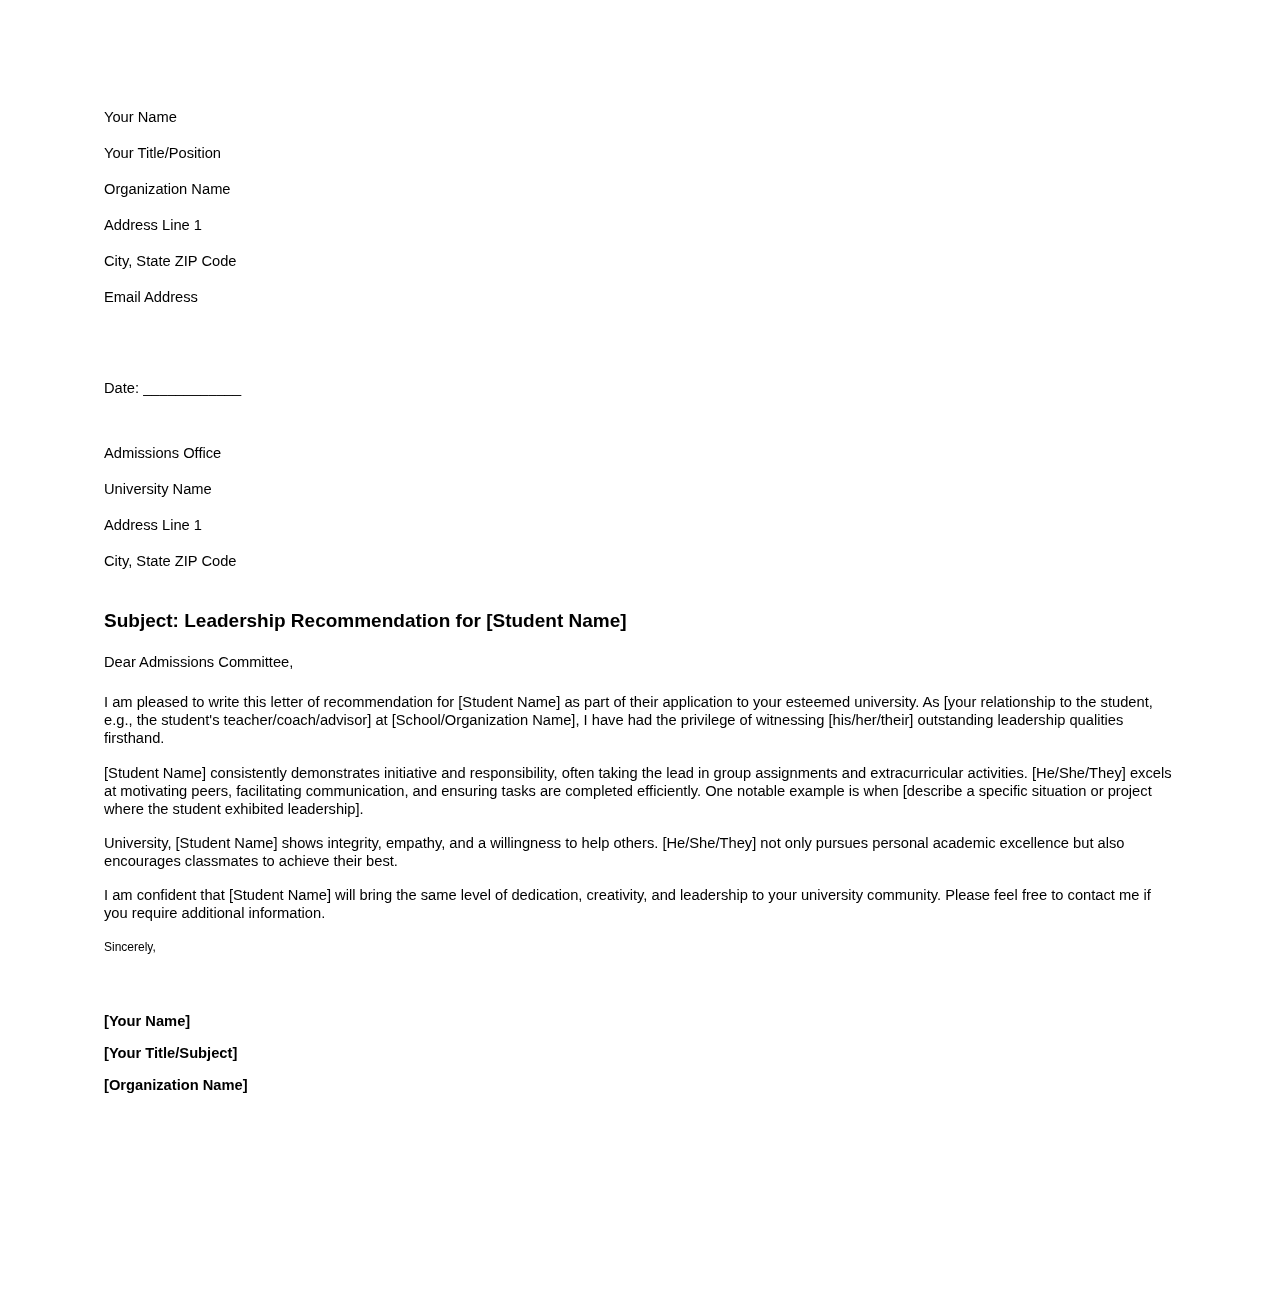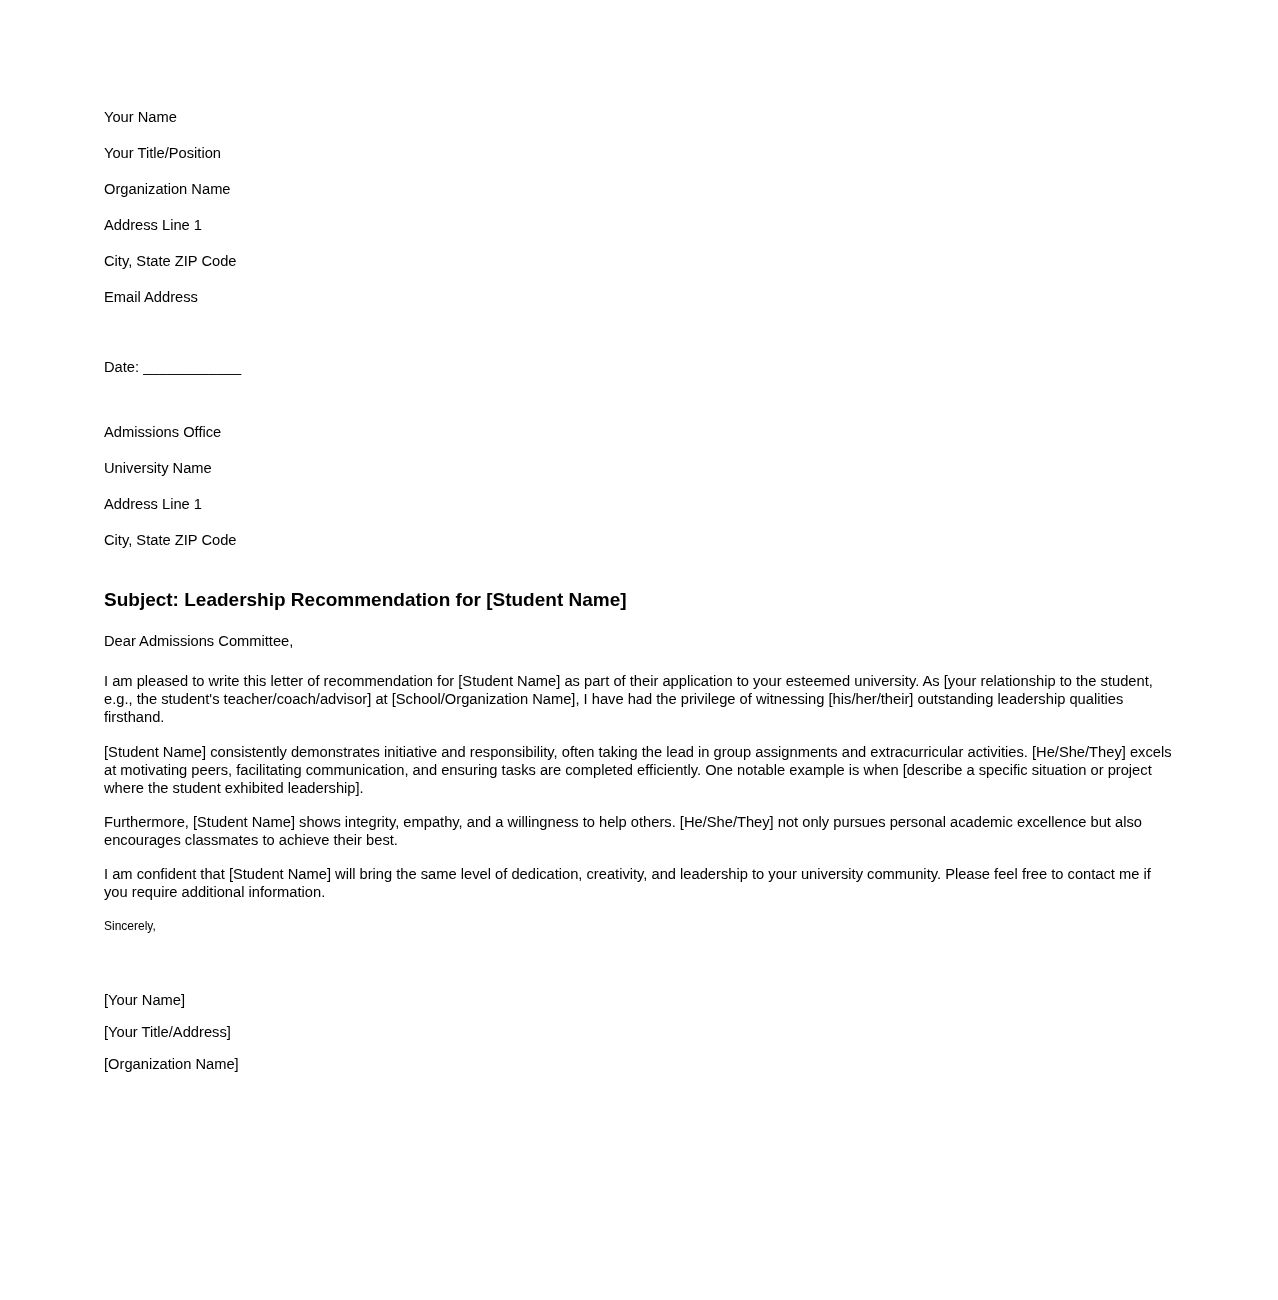--- a/index.html
+++ b/index.html
@@ -46,20 +46,21 @@
   .gap-date-recipient { height: 29px; }
   .gap-recipient-subject { height: 24px; }
   .gap-subject-salutation { height: 23px; }
   .gap-salutation-body { height: 22px; }
 
   
   .date-line {
     font-size: 14.7px;
     line-height: 18.1px;
     white-space: pre;
+    margin-top: 21px;
   }
 
   
   .subject {
     font-size: 19px;
     line-height: 18.1px;
     font-weight: bold;
   }
 
   
@@ -83,20 +84,21 @@
     line-height: 18.1px;
     margin: 0;
   }
 
   
   .sig-gap { height: 56px; }
   .sig-line {
     font-size: 14.7px;
     line-height: 18.1px;
     margin: 0 0 14px 0;
+    font-weight: bold;
   }
   .sig-line:last-child { margin-bottom: 0; }
 </style>
 </head>
 <body>
 
 <div class="page">
   <div class="letter">
 
     <div class="addr-block">
@@ -126,25 +128,25 @@
     <div class="subject">Subject: Leadership Recommendation for [Student Name]</div>
 
     <div class="gap-subject-salutation"></div>
 
     <div class="salutation">Dear Admissions Committee,</div>
 
     <div class="gap-salutation-body"></div>
 
     <p class="para">I am pleased to write this letter of recommendation for [Student Name] as part of their application to your esteemed university. As [your relationship to the student, e.g., the student's teacher/coach/advisor] at [School/Organization Name], I have had the privilege of witnessing [his/her/their] outstanding leadership qualities firsthand.</p>
     <p class="para">[Student Name] consistently demonstrates initiative and responsibility, often taking the lead in group assignments and extracurricular activities. [He/She/They] excels at motivating peers, facilitating communication, and ensuring tasks are completed efficiently. One notable example is when [describe a specific situation or project where the student exhibited leadership].</p>
-    <p class="para">Furthermore, [Student Name] shows integrity, empathy, and a willingness to help others. [He/She/They] not only pursues personal academic excellence but also encourages classmates to achieve their best.</p>
+    <p class="para">University, [Student Name] shows integrity, empathy, and a willingness to help others. [He/She/They] not only pursues personal academic excellence but also encourages classmates to achieve their best.</p>
     <p class="para">I am confident that [Student Name] will bring the same level of dedication, creativity, and leadership to your university community. Please feel free to contact me if you require additional information.</p>
 
     <p class="closing">Sincerely,</p>
 
     <div class="sig-gap"></div>
 
     <p class="sig-line">[Your Name]</p>
-    <p class="sig-line">[Your Title/Address]</p>
+    <p class="sig-line">[Your Title/Subject]</p>
     <p class="sig-line">[Organization Name]</p>
 
   </div>
 </div>
 
 </body></html>

